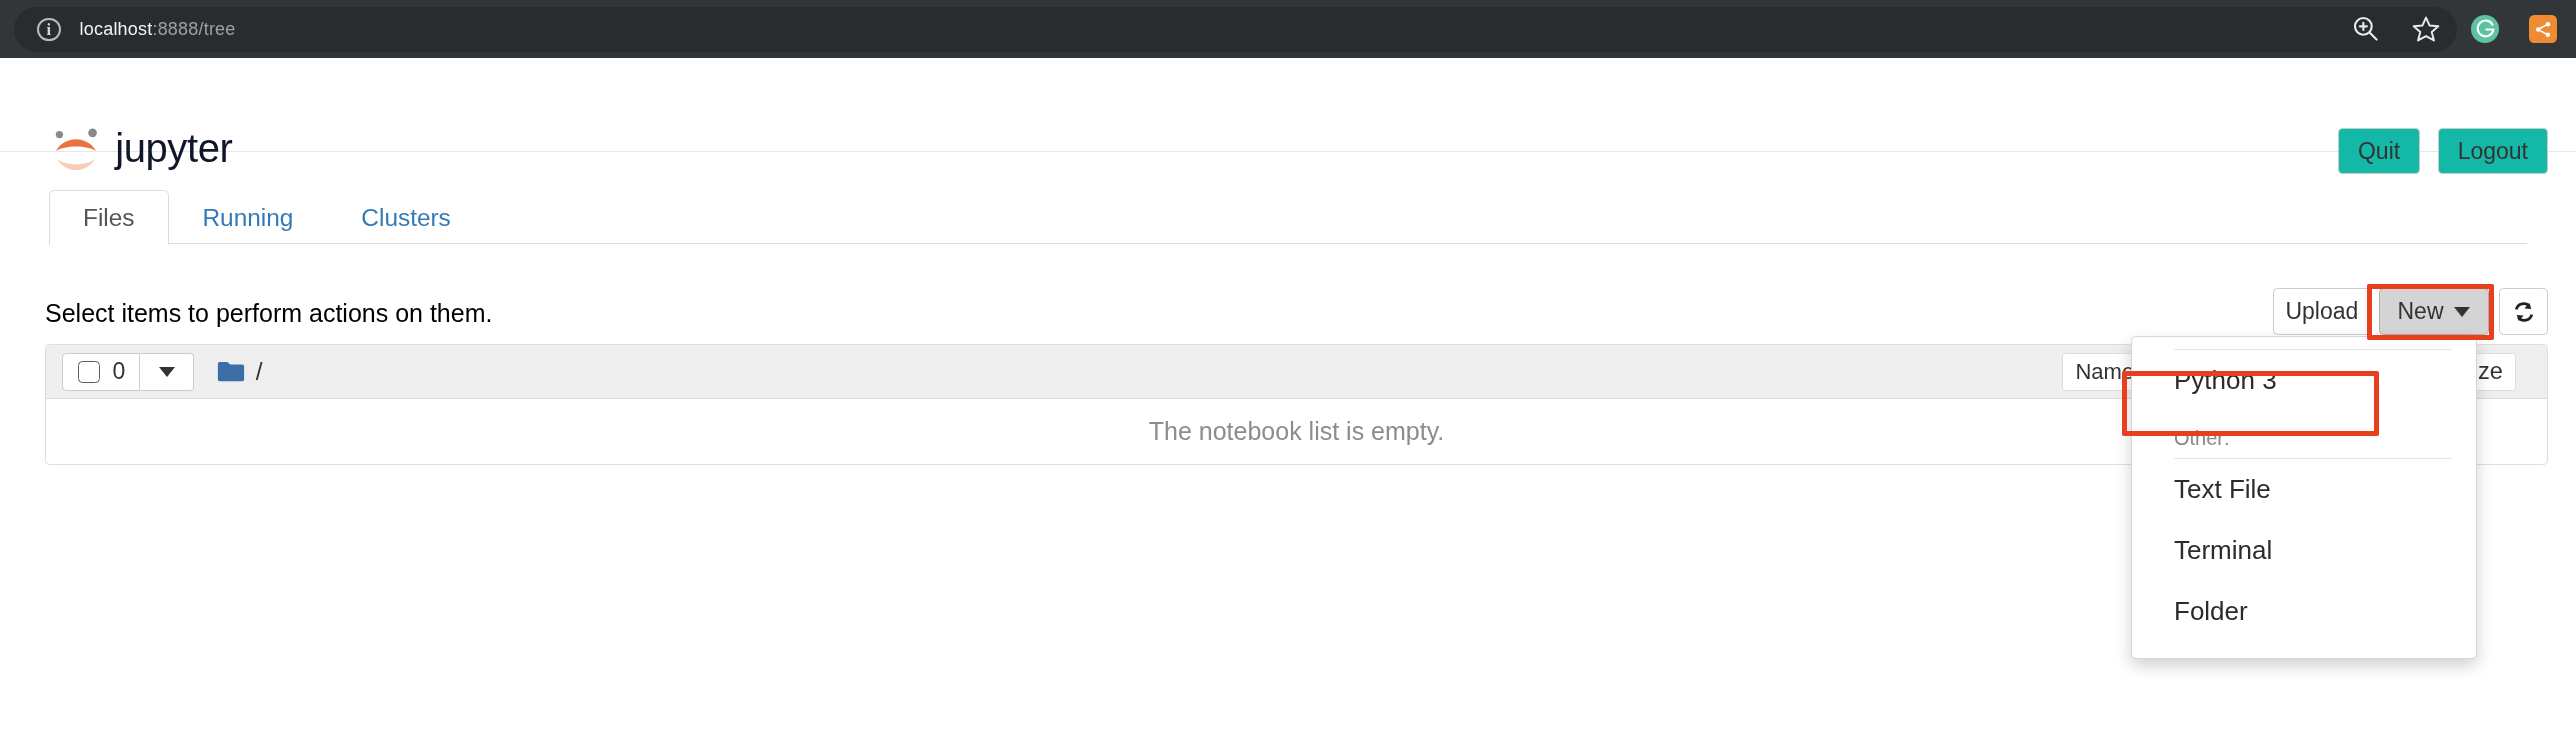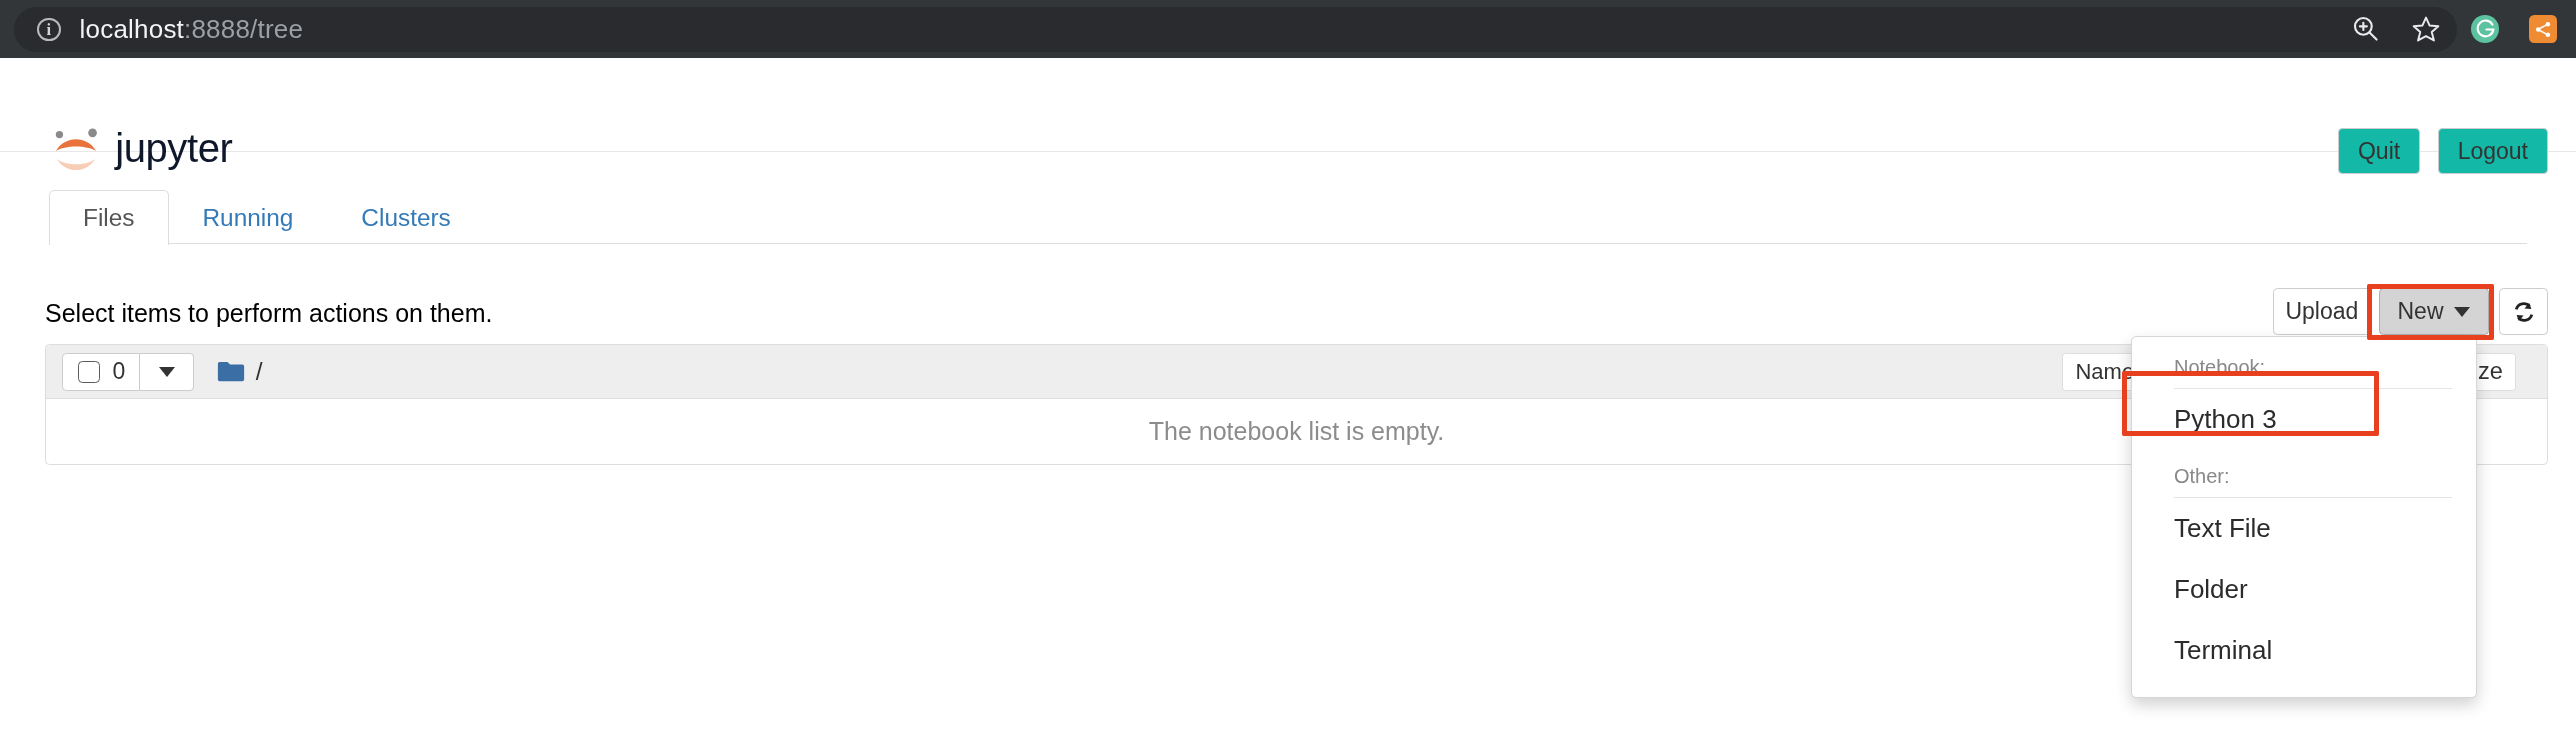--- a/index.html
+++ b/index.html
@@ -31,21 +31,21 @@
     border: 2.2px solid #b8bbbe;
     border-radius: 50%;
     display: flex; align-items: center; justify-content: center;
     color: #d2d4d6;
     font-size: 16.6px; font-weight: bold;
     font-family: "Liberation Serif", serif;
     flex: 0 0 auto;
   }
   .url-text {
     margin-left: 19px;
-    font-size: 26px;
+    font-size: 18px;
     letter-spacing: 0.2px;
     white-space: nowrap;
   }
   .url-host { color: #f1f3f4; }
   .url-path { color: #9aa0a6; }
 
   .chrome-actions {
     position: absolute; right: 19px; top: 0;
     height: 58px;
     display: flex; align-items: center; gap: 30px;
@@ -383,26 +383,25 @@
     </div>
     <div class="sort-size">
       <span>File size</span>
     </div>
   </div>
 
   <div class="fl-empty">The notebook list is empty.</div>
 </div>
 
 <div class="dropdown">
-  <div class="dd-label">Notebook:</div>
   <div class="dd-sep"></div>
   <div class="dd-item">Python 3</div>
   <div class="dd-gap"></div>
   <div class="dd-label">Other:</div>
   <div class="dd-sep"></div>
   <div class="dd-item">Text File</div>
+  <div class="dd-item">Terminal</div>
   <div class="dd-item">Folder</div>
-  <div class="dd-item">Terminal</div>
 </div>
 
 <div class="annot annot-new"></div>
 <div class="annot annot-py3"></div>
 
 
 </body></html>

